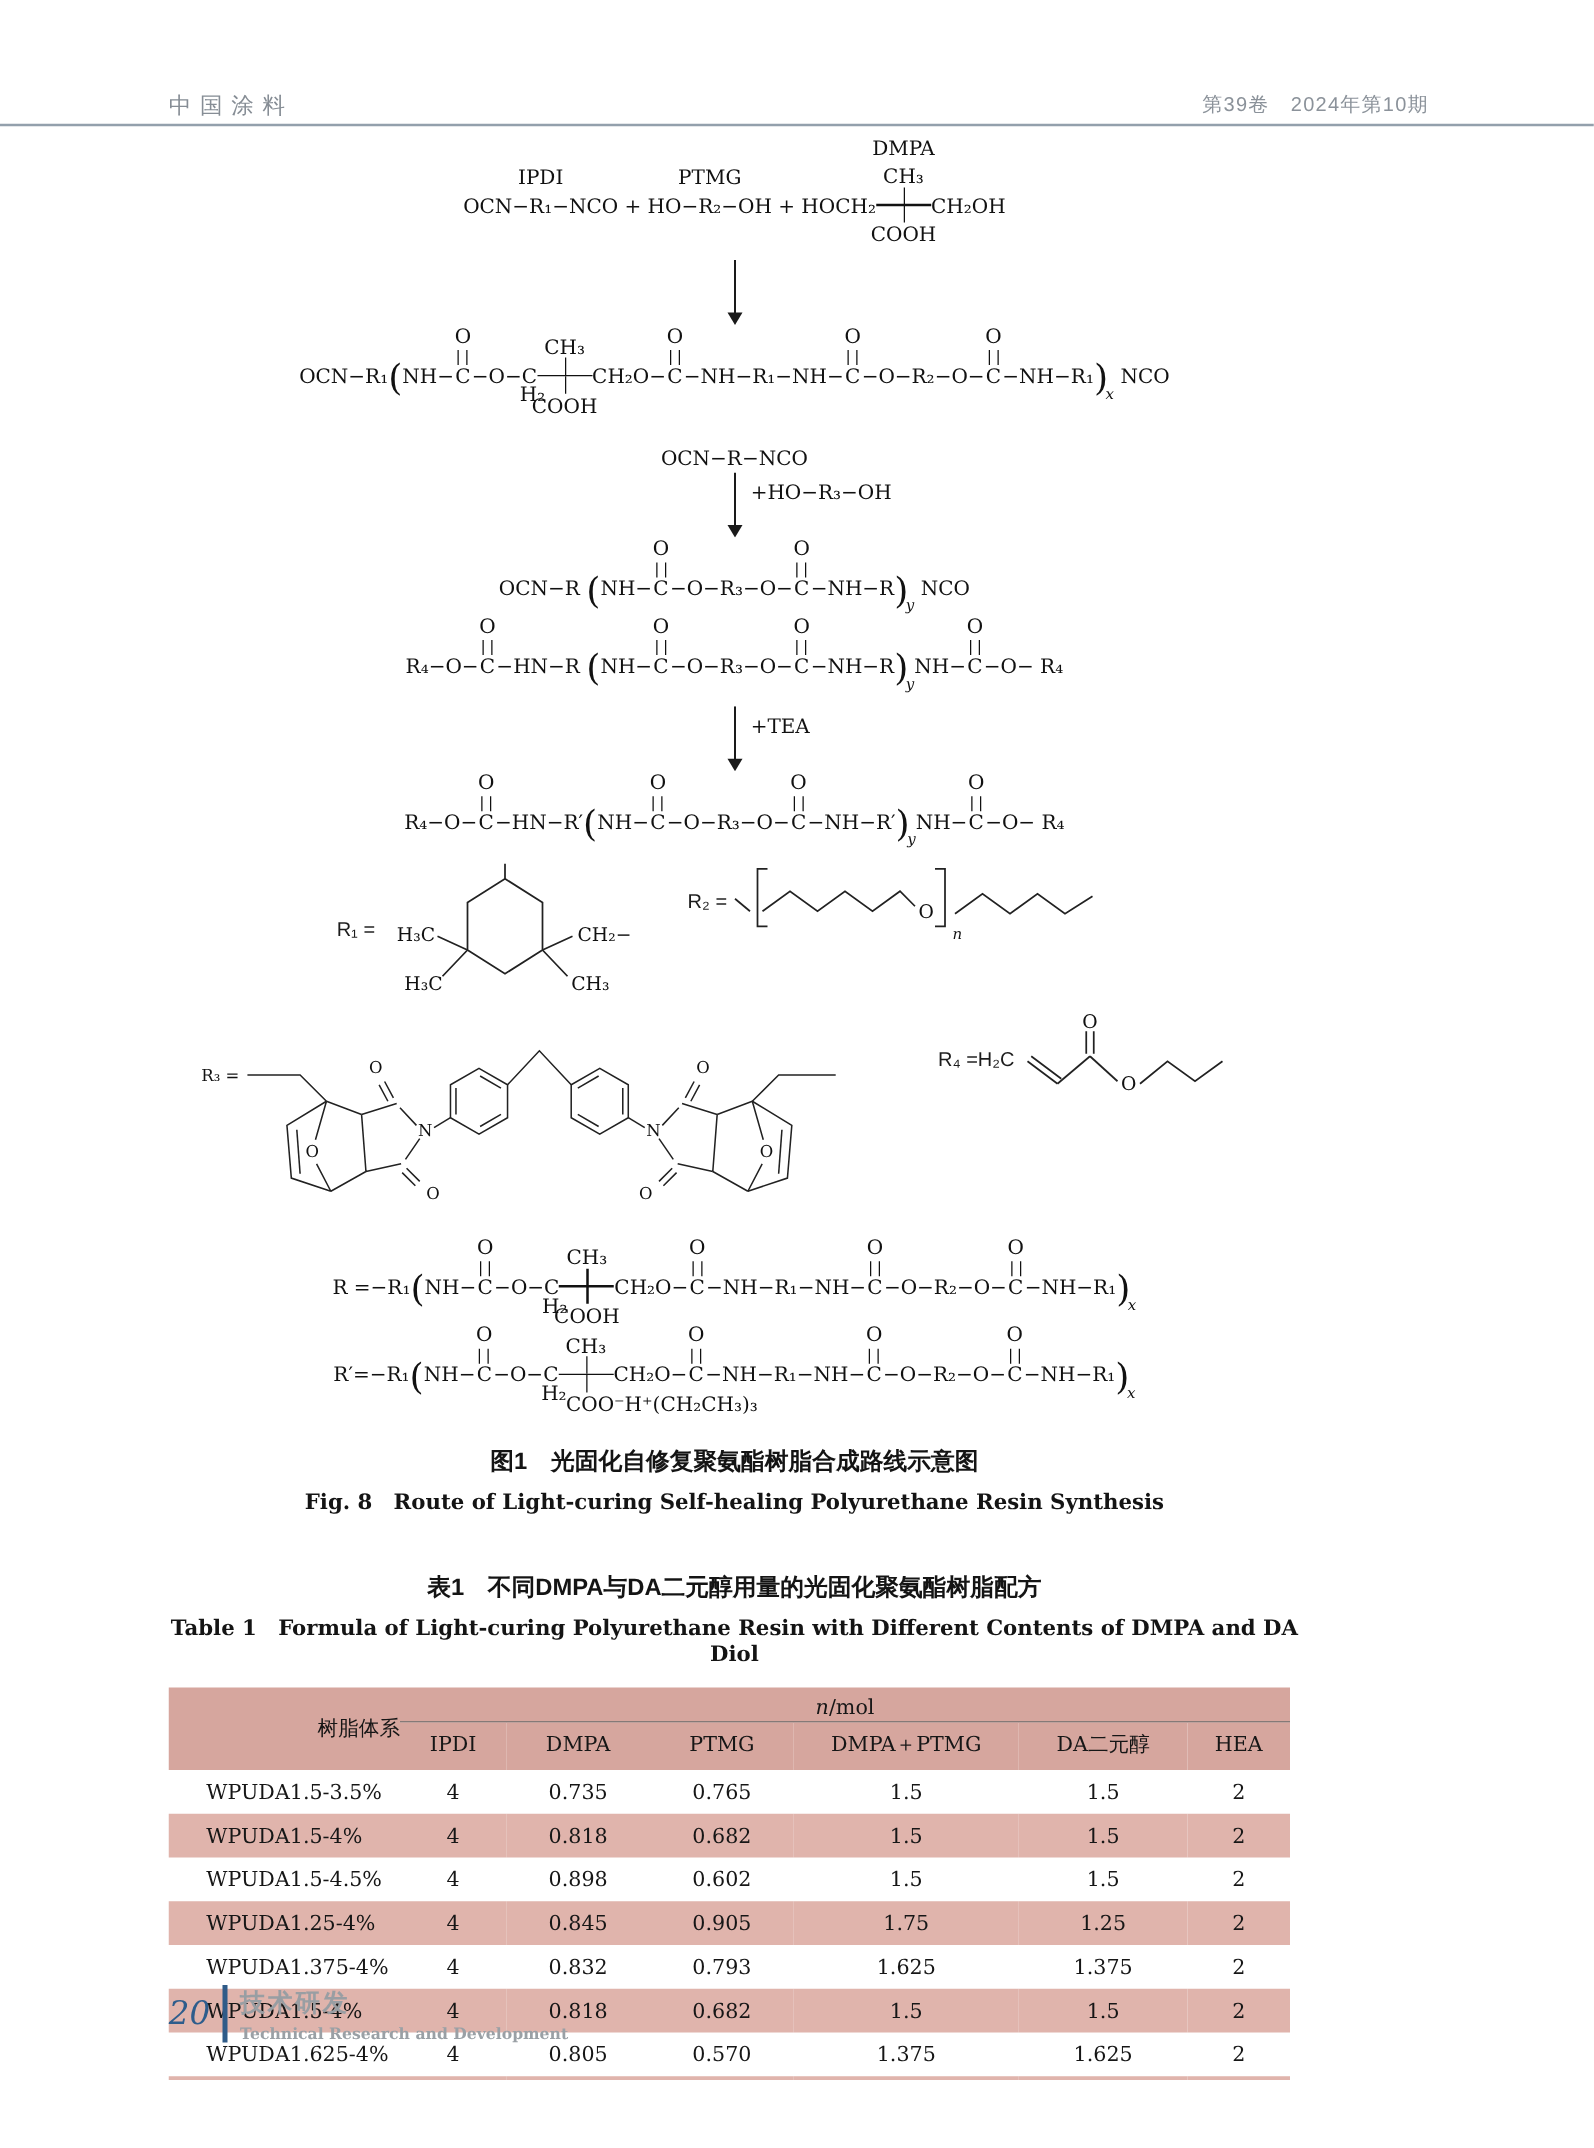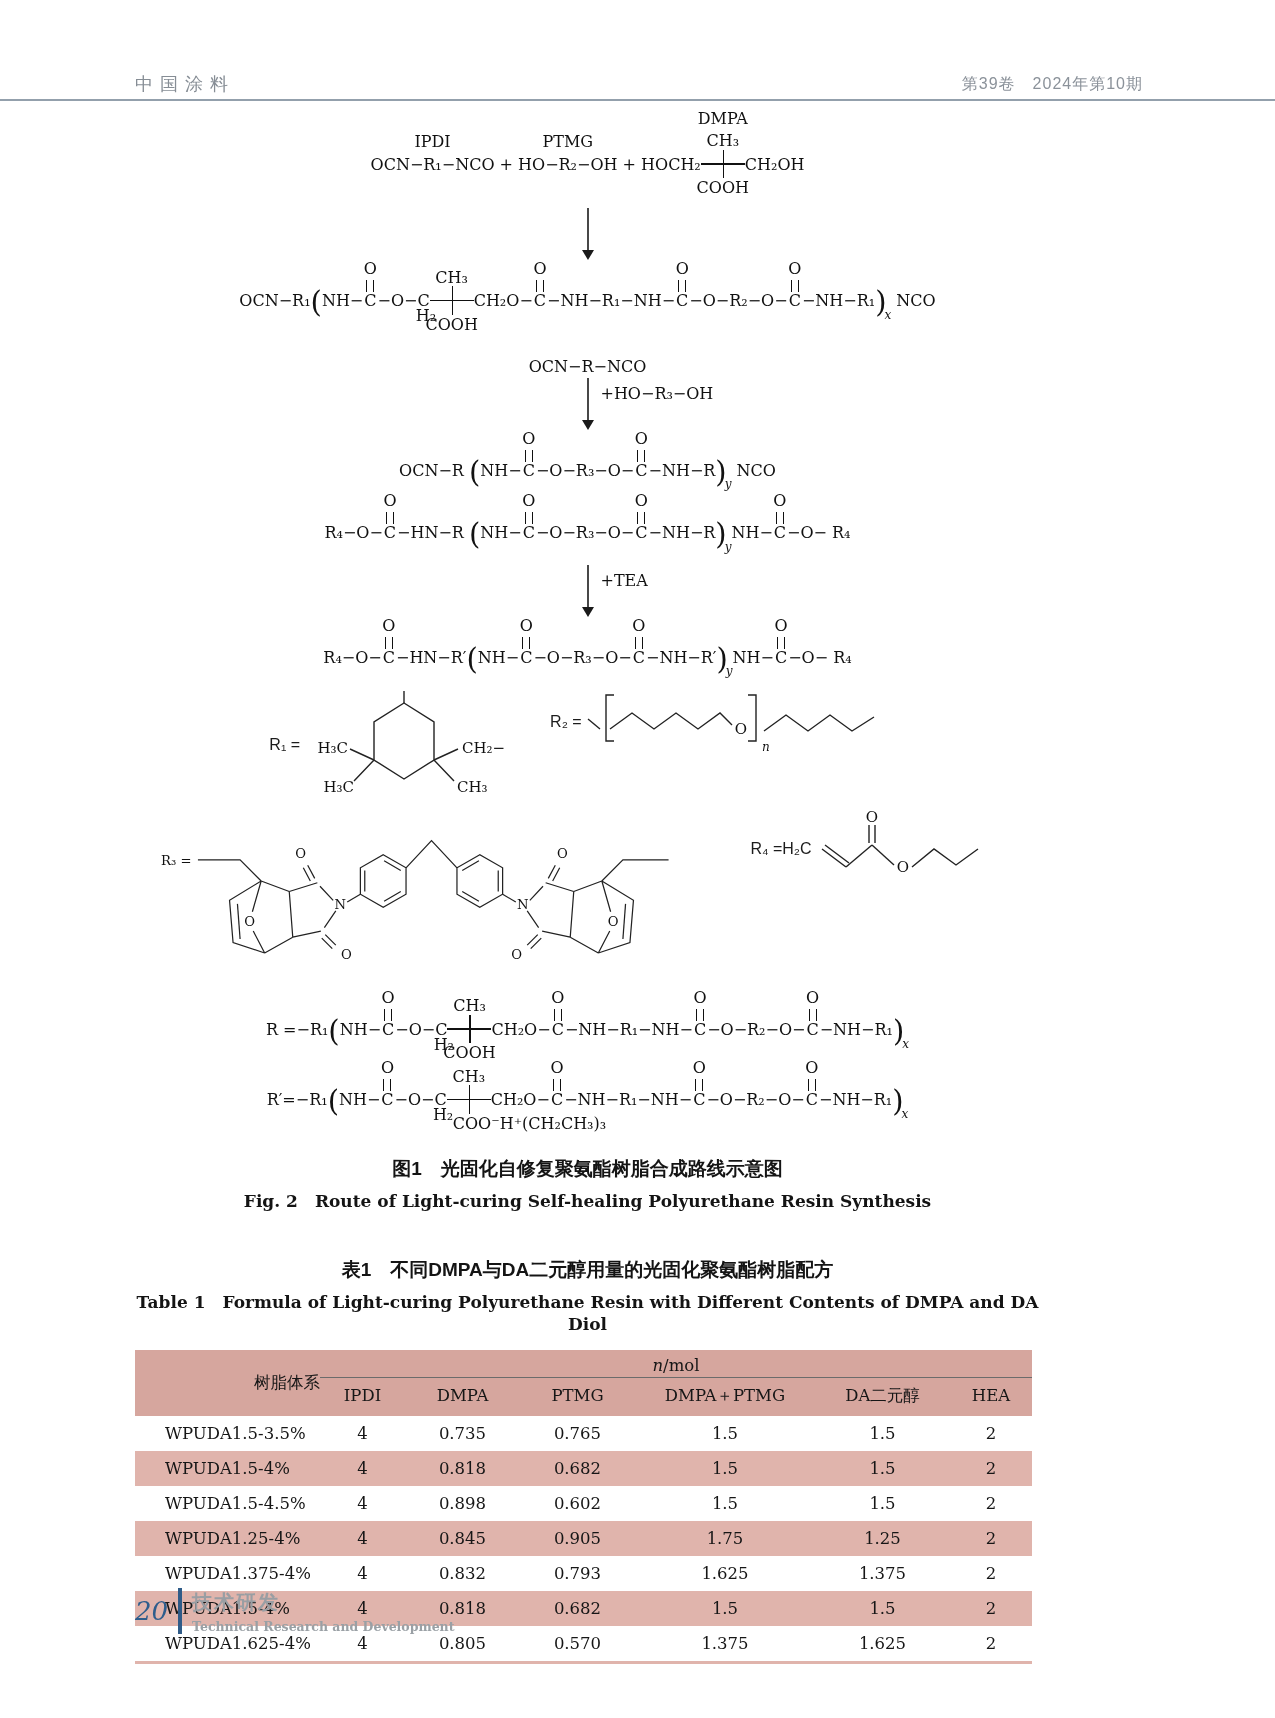--- a/index.html
+++ b/index.html
@@ -222,21 +222,21 @@
       </svg>
     </div>
   </div>
 
   <div class="scheme" id="rformulas">
       <div class="fline deep"><span class="ftxt">R =−R₁</span><span class="paren">(</span><span class="ftxt">NH−</span><span class="cov"><span class="o">O</span><span class="d"></span><span class="c">C</span></span><span class="ftxt">−O−</span><span class="cuv"><span class="c">C</span><span class="u">H₂</span></span><span class="cx"><span class="su"></span><span class="sd"></span><span class="top"><span class="tt">CH₃</span></span><span class="bot">COOH</span></span><span class="ftxt">CH₂O−</span><span class="cov"><span class="o">O</span><span class="d"></span><span class="c">C</span></span><span class="ftxt">−NH−R₁−NH−</span><span class="cov"><span class="o">O</span><span class="d"></span><span class="c">C</span></span><span class="ftxt">−O−R₂−O−</span><span class="cov"><span class="o">O</span><span class="d"></span><span class="c">C</span></span><span class="ftxt">−NH−R₁</span><span class="paren">)<sub>x</sub></span></div>
       <div class="fline deep"><span class="ftxt">R′=−R₁</span><span class="paren">(</span><span class="ftxt">NH−</span><span class="cov"><span class="o">O</span><span class="d"></span><span class="c">C</span></span><span class="ftxt">−O−</span><span class="cuv"><span class="c">C</span><span class="u">H₂</span></span><span class="cx widebot"><span class="su"></span><span class="sd"></span><span class="top"><span class="tt">CH₃</span></span><span class="bot">COO⁻H⁺(CH₂CH₃)₃</span></span><span class="ftxt">CH₂O−</span><span class="cov"><span class="o">O</span><span class="d"></span><span class="c">C</span></span><span class="ftxt">−NH−R₁−NH−</span><span class="cov"><span class="o">O</span><span class="d"></span><span class="c">C</span></span><span class="ftxt">−O−R₂−O−</span><span class="cov"><span class="o">O</span><span class="d"></span><span class="c">C</span></span><span class="ftxt">−NH−R₁</span><span class="paren">)<sub>x</sub></span></div>
     </div>
 
   <div class="figcap-zh">图1　光固化自修复聚氨酯树脂合成路线示意图</div>
-  <div class="figcap-en">Fig. 2　Route of Light-curing Self-healing Polyurethane Resin Synthesis</div>
+  <div class="figcap-en">Fig. 8　Route of Light-curing Self-healing Polyurethane Resin Synthesis</div>
 
   <div class="tabcap-zh">表1　不同DMPA与DA二元醇用量的光固化聚氨酯树脂配方</div>
   <div class="tabcap-en">Table 1　Formula of Light-curing Polyurethane Resin with Different Contents of DMPA and DA Diol</div>
 
   <table class="form" id="formtable">
     <colgroup>
       <col style="width:185px">
         <col style="width:85px">
         <col style="width:115px">
       <col style="width:115px">

